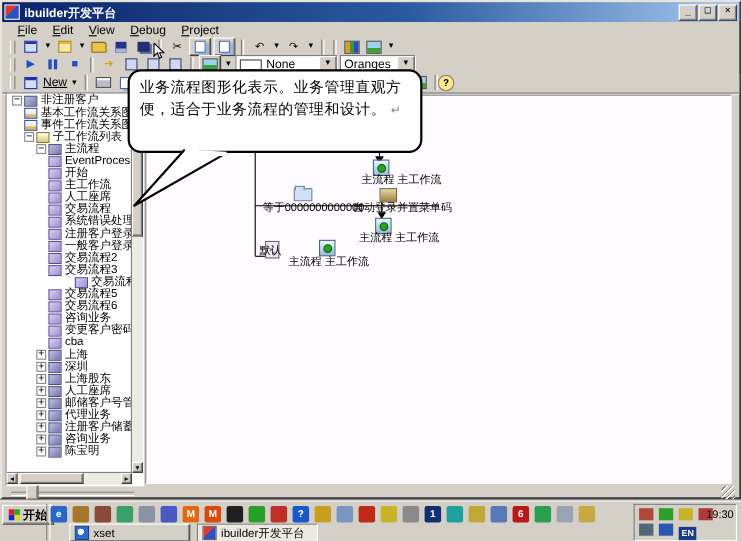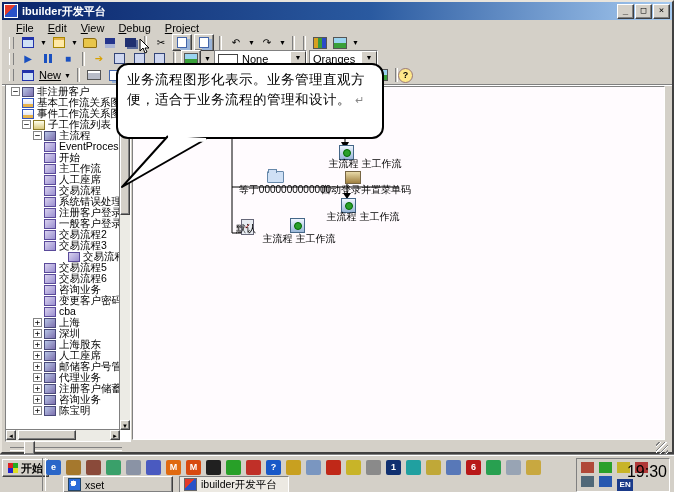--- a/index.html
+++ b/index.html
@@ -88,21 +88,21 @@
   #ql-row{position:absolute;left:46px;top:4px;display:flex;gap:5px;align-items:center;}
   .ql{width:15px;height:15px;border-radius:2px;color:#fff;font-size:9px;font-weight:bold;text-align:center;line-height:15px;}
   #task-row{position:absolute;left:44px;top:20px;display:flex;gap:6px;padding-left:19px;}
   .taskbtn{height:15px;min-width:100px;display:flex;align-items:center;gap:4px;padding:0 4px;background:#d4d0c8;font-size:10.5px;}
   .taskbtn.active{border-color:#808080 #fff #fff #808080;border-style:solid;border-width:1px;background:#ece9e2;box-shadow:none;}
   .task-ic{width:11px;height:11px;flex:none;}
   .ic-xset{background:radial-gradient(circle at 40% 40%,#fff 30%,#2a6ad8 32%);border:1px solid #246;}
   .ic-ib{background:linear-gradient(135deg,#e23a2a 0 45%,#2a52c8 45% 100%);border:1px solid #666;}
   #tray{position:absolute;right:4px;top:2px;width:92px;height:32px;}
   .tray-ic{display:inline-block;width:13px;height:11px;margin-left:2px;}
-  #clock{position:absolute;right:2px;top:4px;font-size:16px;}
+  #clock{position:absolute;right:2px;top:4px;font-size:10px;}
   #lang-box{display:inline-block;width:16px;height:12px;background:#1a3a8a;color:#fff;font-size:8px;font-weight:bold;text-align:center;line-height:12px;margin-left:2px;}
 </style>
 </head>
 <body>
 
 <div id="app">
 
   <div id="titlebar">
     <span id="win-icon"></span>
     <span id="title-text">ibuilder开发平台</span>

